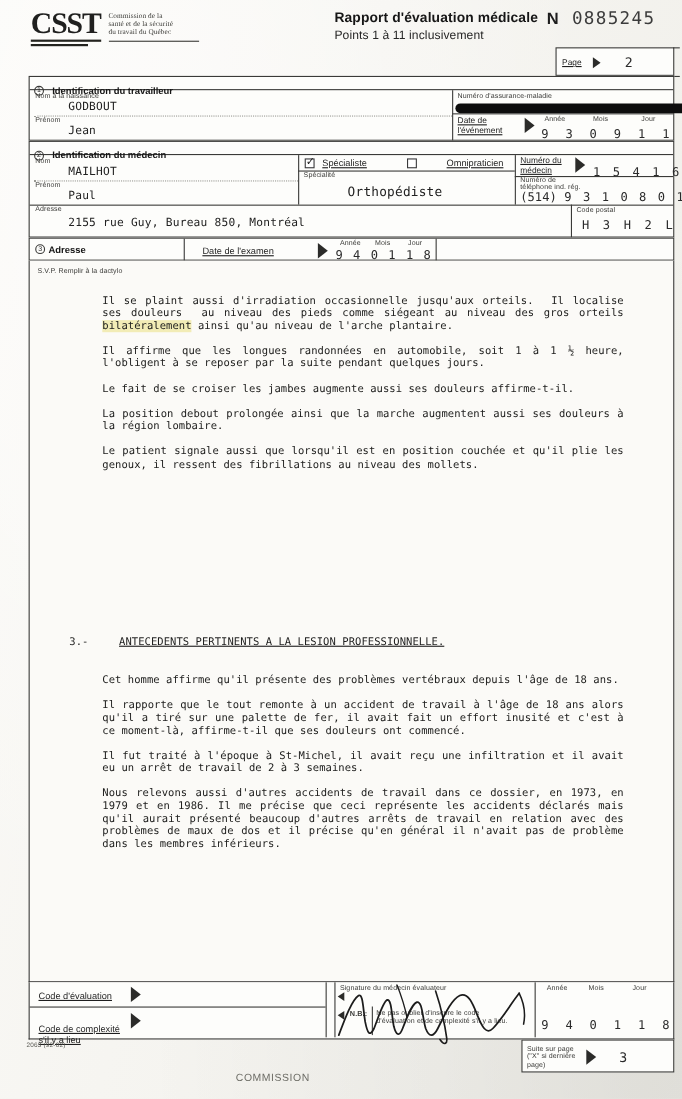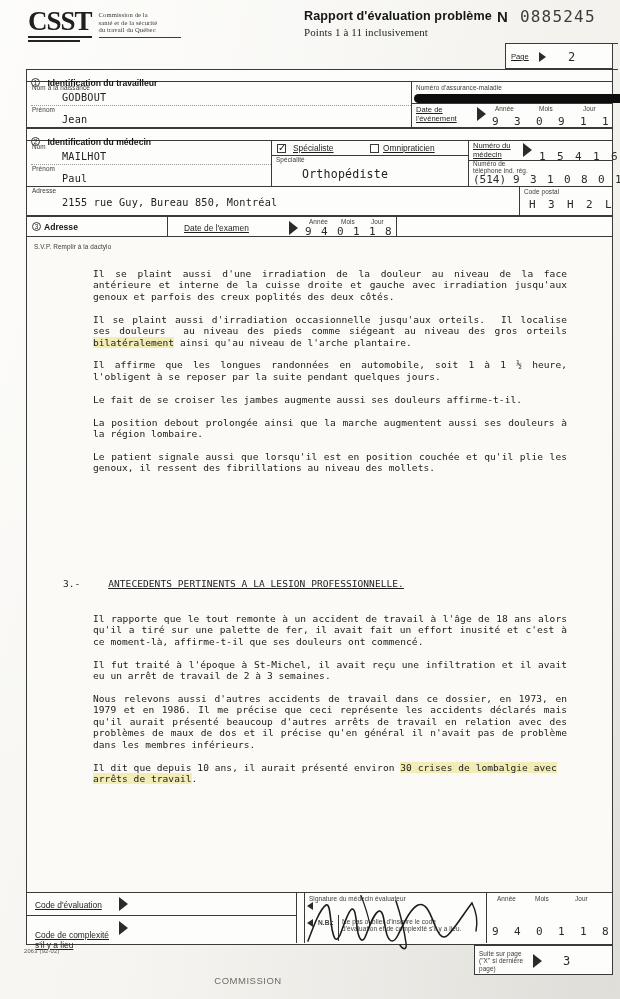--- a/index.html
+++ b/index.html
@@ -37,21 +37,21 @@
   }
   .csst-rule{ width:52px; height:2px; background:#23231f; margin-top:2px;}
   .logo-sub{
     font-family:"Liberation Serif", serif;
     font-size:6.6px; line-height:7.6px; color:#3a3a36; padding-top:3px; width:82px;
     letter-spacing:.1px;
   }
   .logo-sub-rule{ width:82px; height:1.6px; background:#3a3a36; margin-top:3px;}
   .title-block{ position:absolute; left:304px; top:9px; text-align:left;}
   .doc-title{ font-size:12.6px; font-weight:bold; color:#161616; letter-spacing:.1px;}
-  .doc-sub{ font-size:11px; color:#262626; margin-top:3px; letter-spacing:.1px;font-family:Liberation Serif, serif;}
+  .doc-sub{ font-size:11px; color:#262626; margin-top:3px; letter-spacing:.1px;}
   .nnum{ position:absolute; left:497px; top:7px; font-size:16px; color:#3c3c3c;
          font-family:"DejaVu Sans Mono", monospace; letter-spacing:1.2px;}
   .nnum b{ font-family:"Liberation Sans",sans-serif; font-weight:bold; color:#1d1d1d; font-size:15px;}
 
   
   .frm { position:absolute; border:1px solid #3a3a38; }
   .lbl { font-size:6.4px; color:#3b3b38; letter-spacing:.1px; }
   .lbl-m { font-size:8.4px; color:#1e1e1e;text-decoration:underline; }
   .sec-title{ font-size:8.6px; font-weight:bold; color:#161616;}
   .typed{
@@ -108,21 +108,21 @@
         <div class="logo-sub">
           <div>Commission de la</div>
           <div>santé et de la sécurité</div>
           <div>du travail du Québec</div>
         </div>
         <div class="logo-sub-rule"></div>
       </div>
     </div>
 
     <div class="title-block">
-      <div class="doc-title">Rapport d'évaluation problème</div>
+      <div class="doc-title">Rapport d'évaluation médicale</div>
       <div class="doc-sub">Points 1 à 11 inclusivement</div>
     </div>
 
     <div class="nnum">
       <b>N</b>
       <span>0885245</span>
     </div>
   </div>
 
   <div class="frm" style="left:505px; top:43px; width:108px; height:26px; background:#fdfdfb;">
@@ -180,25 +180,25 @@
     <div class="dotline" style="position:absolute;left:4px;top:35px;width:240px;"></div>
     <span class="lbl" style="position:absolute;left:5px;top:36px;">Prénom</span>
     <span class="typed" style="position:absolute;left:35px;top:44px;">Paul</span>
     <div style="position:absolute;left:0;top:57px;width:585px;height:1px;background:#3a3a38;"></div>
 
     <div style="position:absolute;left:244px;top:12px;width:1px;height:45px;background:#3a3a38;"></div>
     <span class="chk" style="position:absolute;left:250px;top:15px;"></span>
     <span style="position:absolute;left:251px;top:13px;font-size:10px;color:#1b1b1b;font-family:'DejaVu Sans',sans-serif;">✓</span>
     <span class="lbl-m" style="position:absolute;left:266px;top:14px;">Spécialiste</span>
     <span class="chk" style="position:absolute;left:343px;top:15px;"></span>
-    <span class="lbl-m" style="position:absolute;left:356px;top:14px;">Omnipraticien</span>
+    <span class="lbl-m" style="position:absolute;left:379px;top:14px;">Omnipraticien</span>
     <div style="position:absolute;left:244px;top:26px;width:197px;height:1px;background:#3a3a38;"></div>
 
     <span class="lbl" style="position:absolute;left:249px;top:27px;">Spécialité</span>
-    <span class="typed" style="position:absolute;left:275px;top:38px;font-size:11.6px;">Orthopédiste</span>
+    <span class="typed" style="position:absolute;left:289px;top:38px;font-size:11.6px;">Orthopédiste</span>
 
     <div style="position:absolute;left:441px;top:12px;width:1px;height:45px;background:#3a3a38;"></div>
     <span class="lbl-m" style="position:absolute;left:446px;top:13px;font-size:7.6px;line-height:8.6px;width:48px;">
       <span>Numéro du médecin</span>
     </span>
     <span class="arrow" style="position:absolute;left:496px;top:14px;"></span>
     <span class="digits" style="position:absolute;left:512px;top:21px;">1</span>
     <span class="digits" style="position:absolute;left:530px;top:21px;">5</span>
     <span class="digits" style="position:absolute;left:548px;top:21px;">4</span>
     <span class="digits" style="position:absolute;left:566px;top:21px;">1</span>
@@ -247,40 +247,39 @@
     <span class="digits" style="position:absolute;left:342px;top:8px;">1</span>
     <span class="digits" style="position:absolute;left:358px;top:8px;">8</span>
     <div style="position:absolute;left:369px;top:0;width:1px;height:20px;background:#3a3a38;"></div>
   </div>
 
   <div class="frm" style="left:26px; top:237px; width:587px; height:656px; background:#fbfaf7; border-top:none;"></div>
 
   <span class="lbl" style="position:absolute;left:34px;top:243px;font-size:6.4px;">S.V.P. Remplir à la dactylo</span>
 
   <div class="bodytext">
-    <p>Il se plaint aussi d'une irradiation de la douleur au niveau de la face antérieure et interne de la cuisse droite et gauche avec irradiation jusqu'aux genoux et parfois des creux poplités des deux côtés.</p>
 
     <p>Il se plaint aussi d'irradiation occasionnelle jusqu'aux orteils.&nbsp; Il localise ses douleurs&nbsp; au niveau des pieds comme siégeant au niveau des gros orteils <span class="hl">bilatéralement</span> ainsi qu'au niveau de l'arche plantaire.</p>
 
     <p>Il affirme que les longues randonnées en automobile, soit 1 à 1 ½ heure, l'obligent à se reposer par la suite pendant quelques jours.</p>
     <p class="nj">Le fait de se croiser les jambes augmente aussi ses douleurs affirme-t-il.</p>
     <p>La position debout prolongée ainsi que la marche augmentent aussi ses douleurs à la région lombaire.</p>
     <p>Le patient signale aussi que lorsqu'il est en position couchée et qu'il plie les genoux, il ressent des fibrillations au niveau des mollets.</p>
   </div>
 
   <div class="sec-head">
     <span>3.-</span>
     <span style="display:inline-block;width:22px;"></span><u>ANTECEDENTS PERTINENTS A LA LESION PROFESSIONNELLE.</u>
   </div>
 
   <div class="bodytext" style="top:613px;">
+    <p>Cet homme affirme qu'il présente des problèmes vertébraux depuis l'âge de 18 ans.</p>
     <p>Il rapporte que le tout remonte à un accident de travail à l'âge de 18 ans alors qu'il a tiré sur une palette de fer, il avait fait un effort inusité et c'est à ce moment-là, affirme-t-il que ses douleurs ont commencé.</p>
     <p>Il fut traité à l'époque à St-Michel, il avait reçu une infiltration et il avait eu un arrêt de travail de 2 à 3 semaines.</p>
     <p>Nous relevons aussi d'autres accidents de travail dans ce dossier, en 1973, en 1979 et en 1986.  Il me précise que ceci représente les accidents déclarés mais qu'il aurait présenté beaucoup d'autres arrêts de travail en relation avec des problèmes de maux de dos et il précise qu'en général il n'avait pas de problème dans les membres inférieurs.</p>
-    <p class="nj"><span>Il dit que depuis 10 ans, il aurait présenté environ </span><span class="hl">30 crises</span><span class="hl"> de lombalgie avec </span><span class="hl">arrêts de travail</span><span>.</span></p>
   </div>
 
   <div class="frm" style="left:26px; top:893px; width:587px; height:52px; background:#fdfdfb; border-top:none;">
 
     <span class="lbl-m" style="position:absolute;left:8px;top:7px;">Code d'évaluation</span>
     <span class="arrow" style="position:absolute;left:92px;top:4px;"></span>
     <div style="position:absolute;left:106px;top:0px;width:163px;height:22px;"></div>
     <div style="position:absolute;left:0;top:22px;width:269px;height:1px;background:#3a3a38;"></div>
 
     <span class="lbl-m" style="position:absolute;left:8px;top:38px;line-height:9.5px;width:82px;display:block;">

